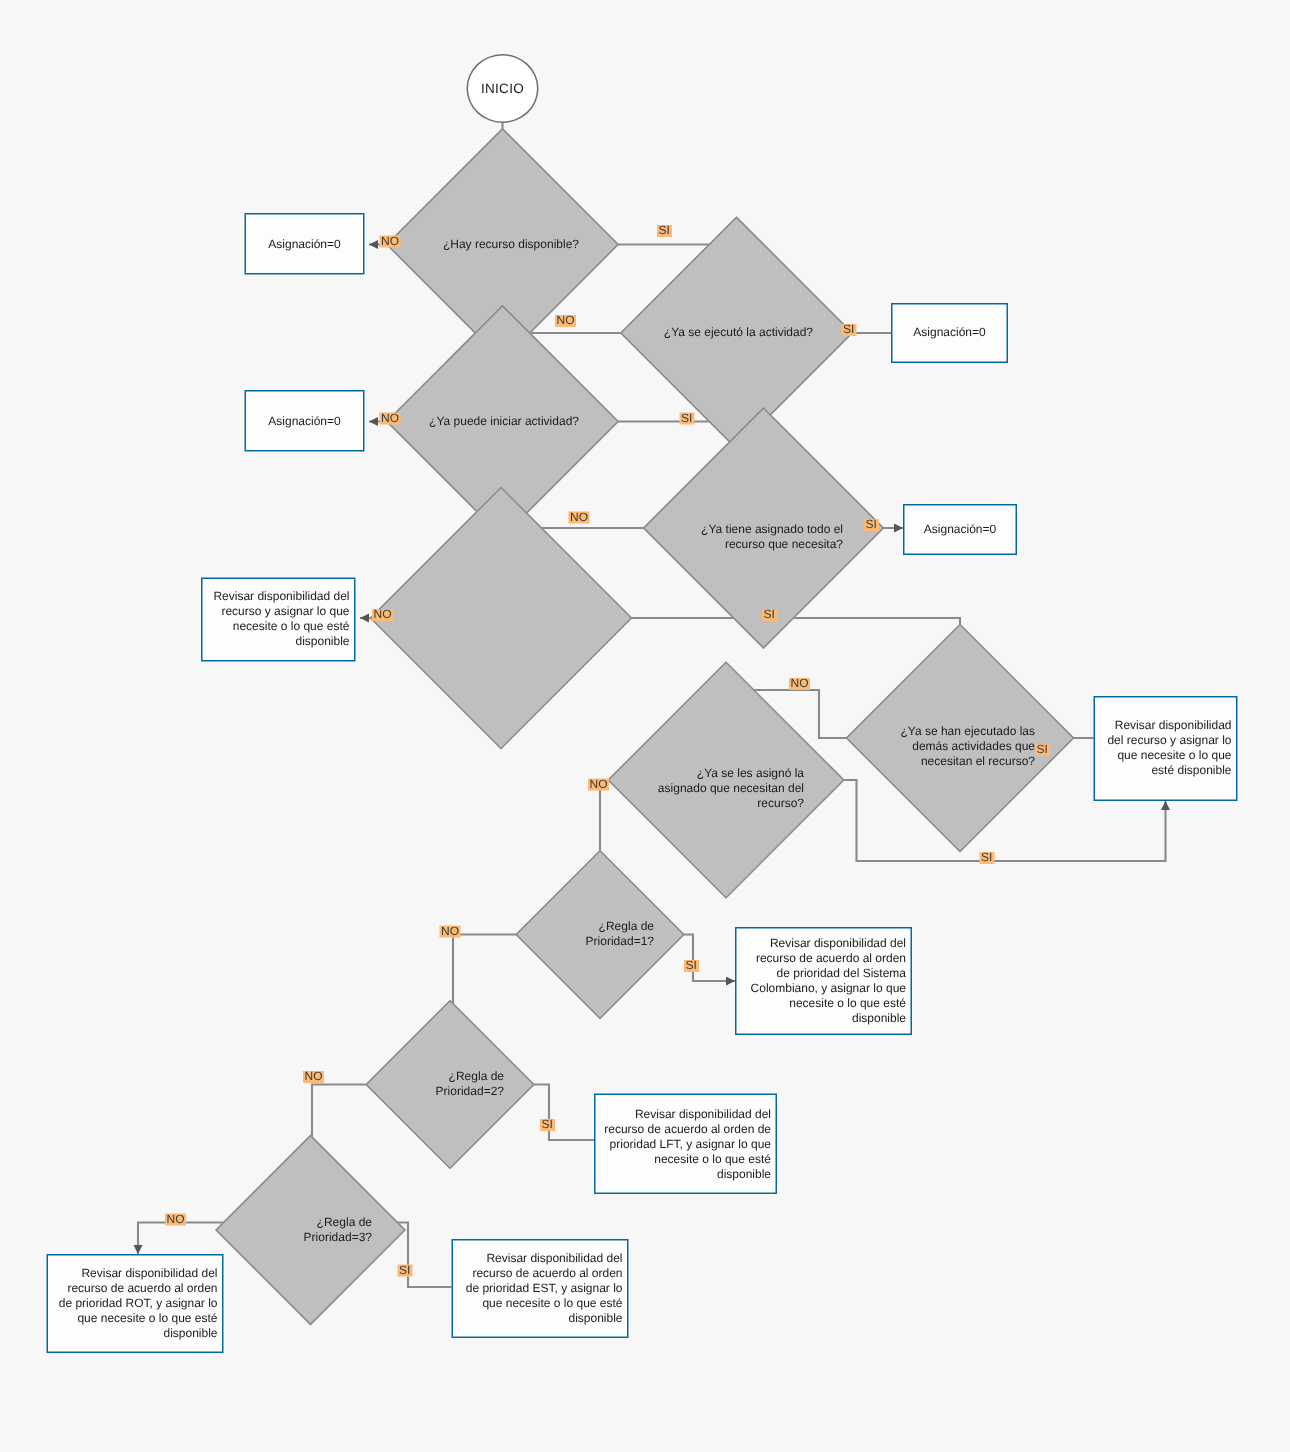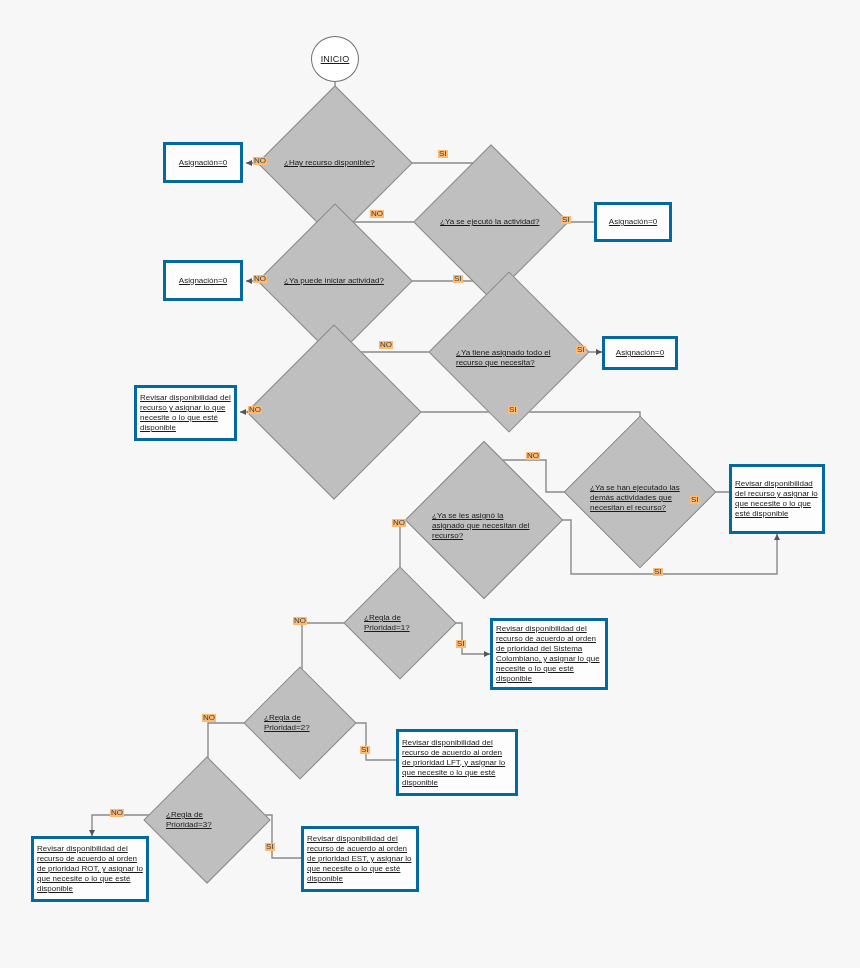--- a/index.html
+++ b/index.html
@@ -25,33 +25,32 @@
     left: 0; top: 0;
     width: 860px;
     height: 968px;
   }
   .node {
     position: absolute;
     box-sizing: border-box;
     display: flex;
     align-items: center;
     justify-content: center;
-    text-align: left;
+    text-align: right;
     color: #1a1a1a;
-    text-decoration: underline;
   }
   .node-terminator {
     border: 1px solid #6e6e6e;
     background: #ffffff;
     border-radius: 50%;
     font-size: 9px;
     letter-spacing: 0.2px;
   }
   .node-process {
-    border: 3px solid #0369a1;
+    border: 1px solid #0369a1;
     background: #fdfdfd;
     font-size: 8px;
     line-height: 1.25;
     padding: 2px 3px;
   }
   .node-decision {
     background: transparent;
   }
   .node-decision .diamond-shape {
     position: absolute;

